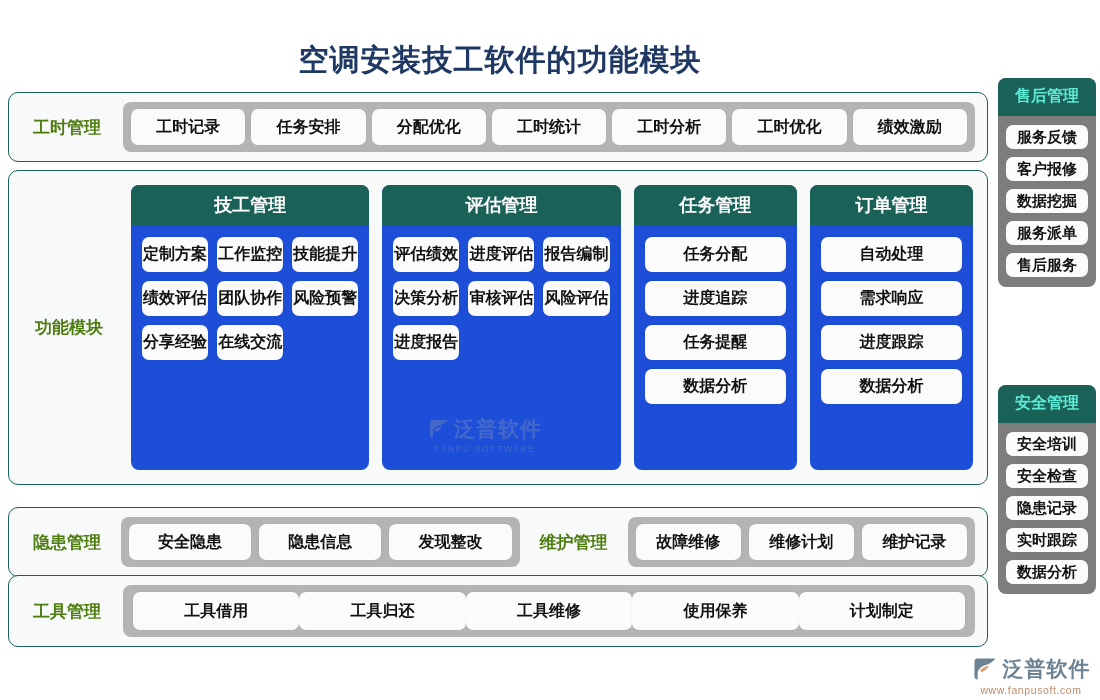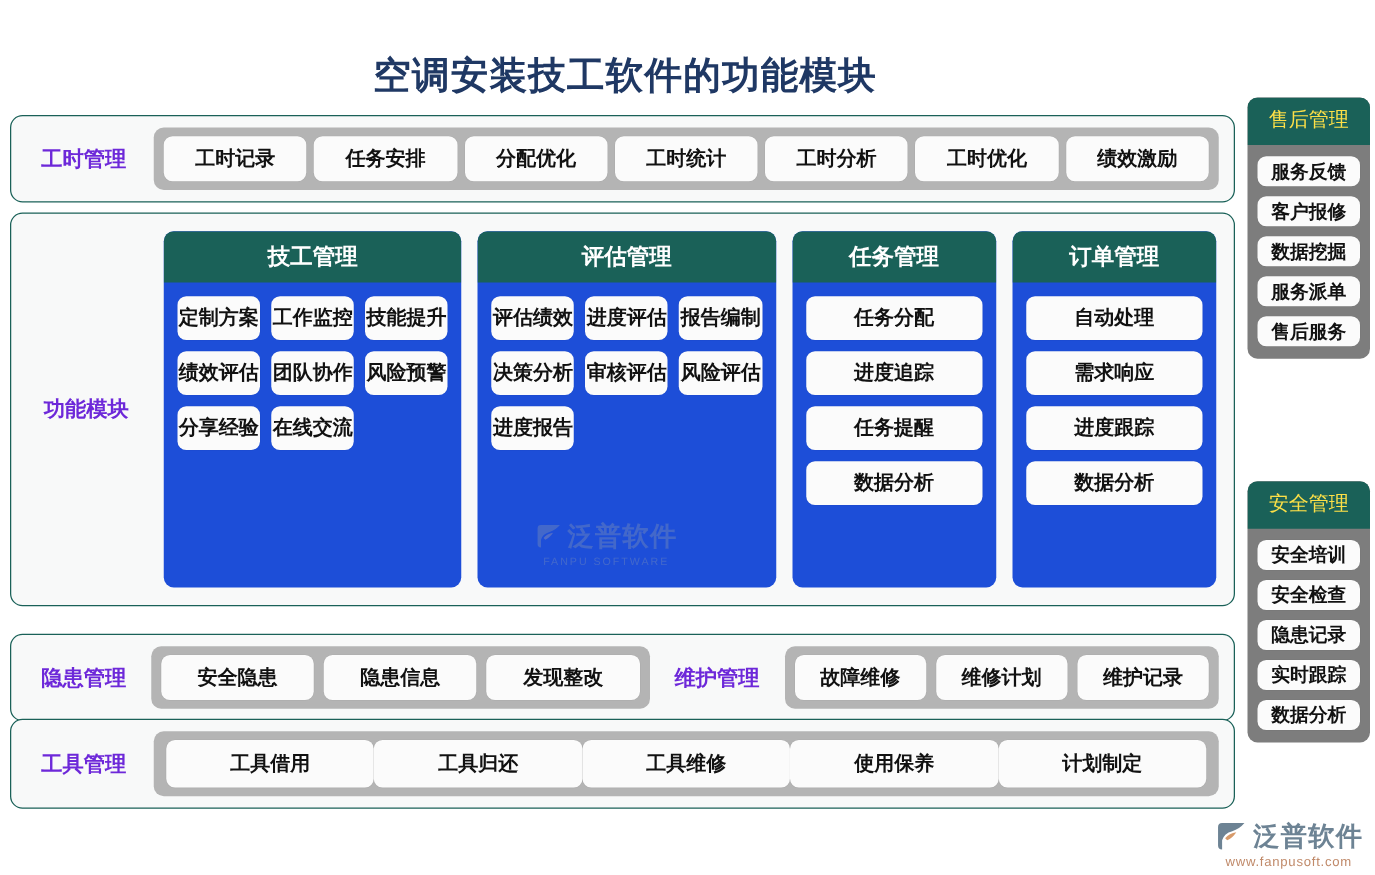--- a/index.html
+++ b/index.html
@@ -26,21 +26,21 @@
   
   .card {
     position: absolute;
     background: #f8f9f9;
     border: 1.5px solid #1a6158;
     border-radius: 10px;
   }
 
   
   .side-label {
-    color: #6d28d9;
+    color: #4d7c0f;
     font-size: 17px;
     font-weight: bold;
     white-space: nowrap;
     flex: 0 0 auto;
     text-align: center;
   }
 
   
   .gray-strip {
     background: #b4b4b4;
@@ -142,22 +142,22 @@
   .side-panel {
     position: absolute;
     width: 98px;
     background: #7d7d7d;
     border-radius: 8px;
     overflow: hidden;
     display: flex; flex-direction: column;
   }
   .side-panel .sp-head {
     background: #1a6158;
-    color: #fde047;
-    font-size: 16px; font-weight: normal;
+    color: #5eead4;
+    font-size: 16px; font-weight: bold;
     text-align: center;
     padding: 8px 2px 9px;
     white-space: nowrap;
   }
   .side-panel .sp-body {
     display: flex; flex-direction: column;
     gap: 8px; padding: 9px 8px 10px;
     flex: 1 1 auto;
   }
   .side-panel .pill { height: 24px; font-size: 15px; }

